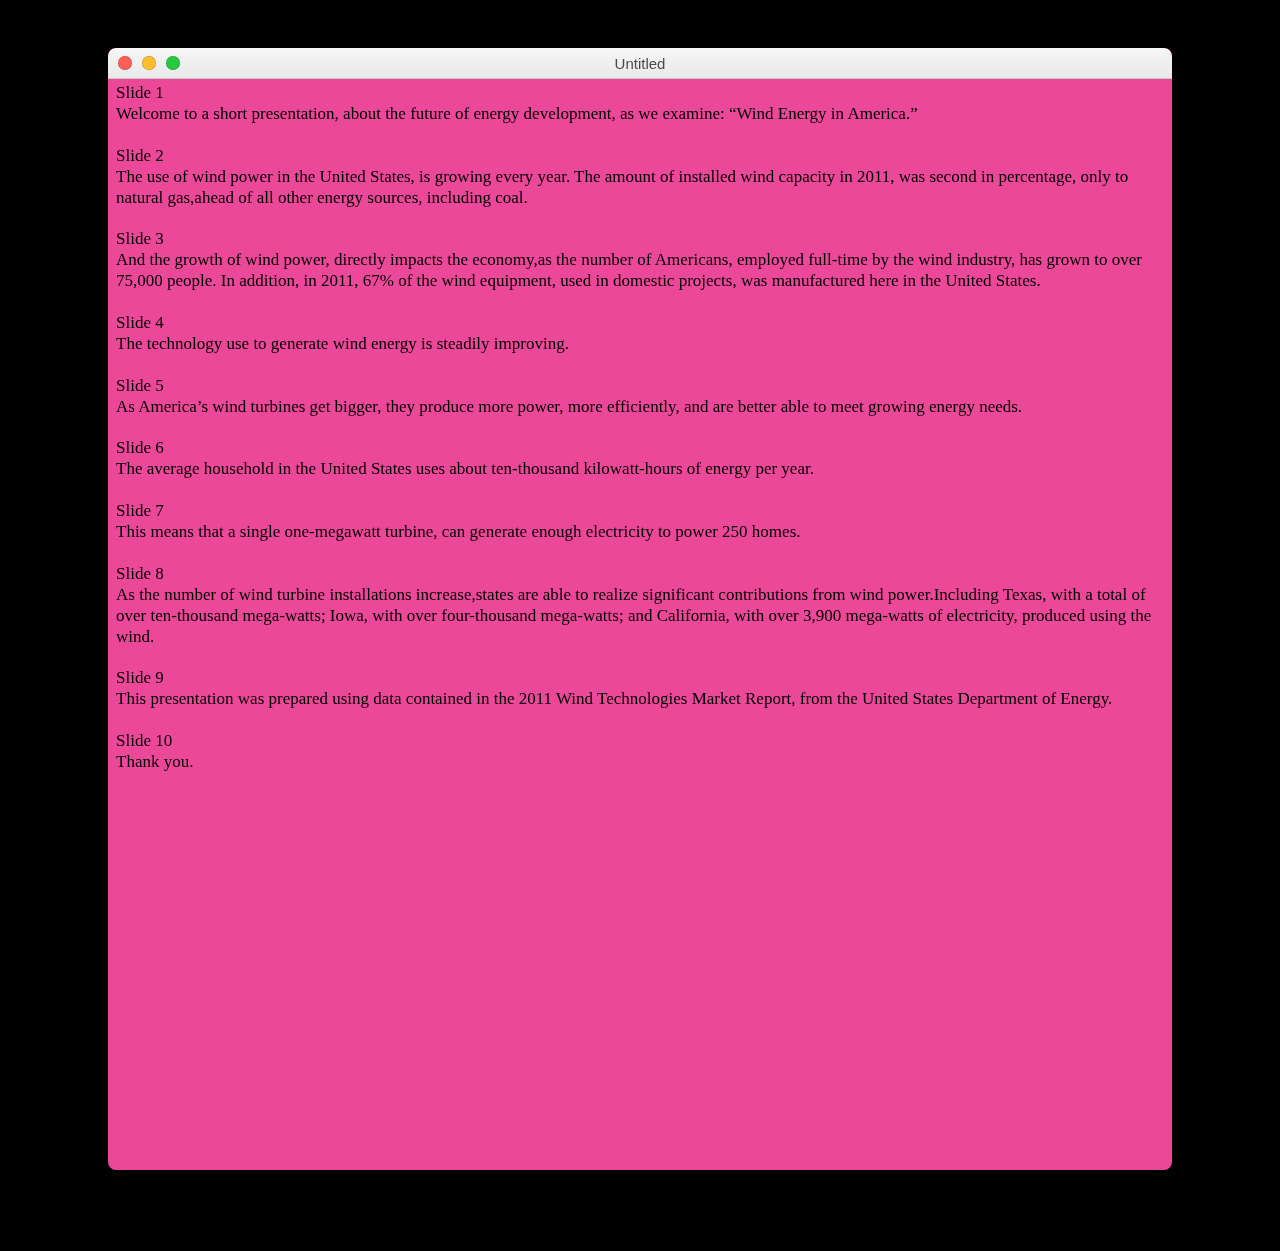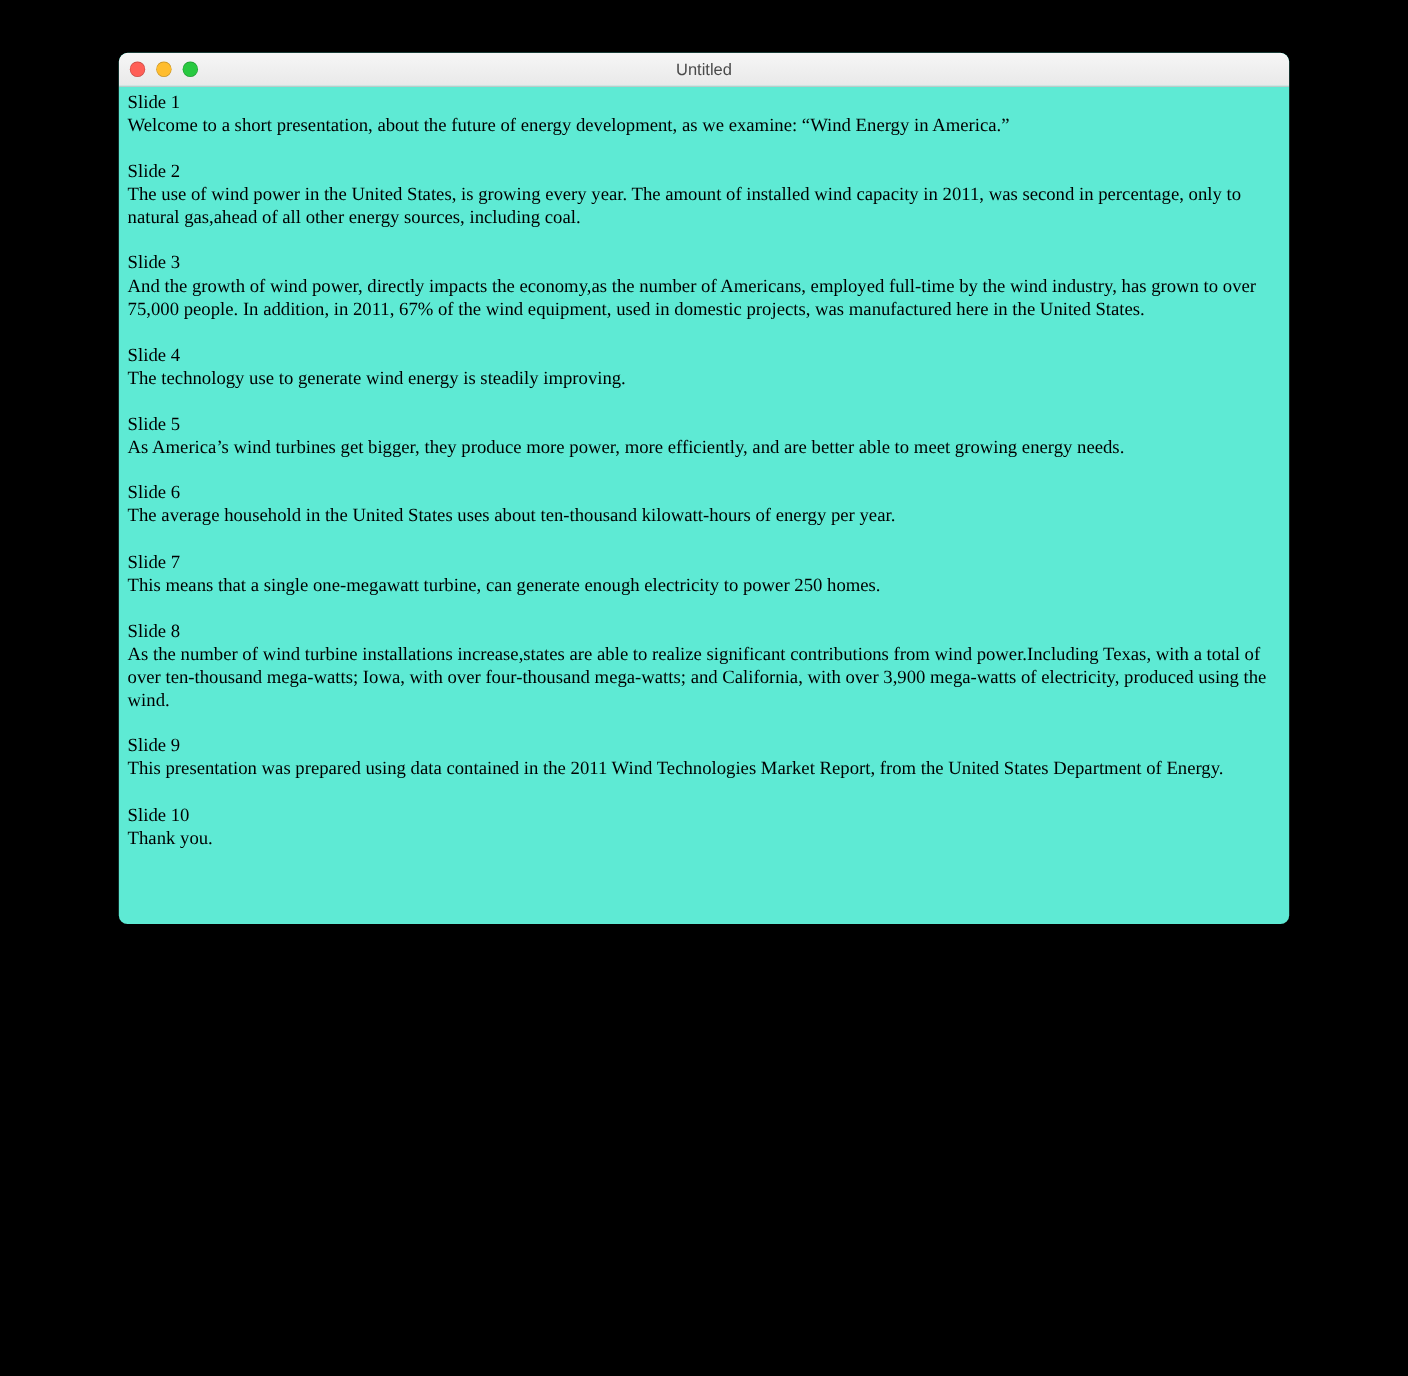--- a/index.html
+++ b/index.html
@@ -8,22 +8,22 @@
     width: 1280px;
     height: 1251px;
     background: #000;
     font-family: -apple-system, "Helvetica Neue", Arial, sans-serif;
   }
   .window {
     position: absolute;
     left: 108px;
     top: 48px;
     width: 1064px;
-    height: 792px;
-    background: #5eead4;
+    height: 1122px;
+    background: #ec4899;
     border-radius: 8px;
     box-shadow: 0 20px 60px rgba(0,0,0,0.5);
     overflow: hidden;
     display: flex;
     flex-direction: column;
   }
   .titlebar {
     height: 30px;
     background: linear-gradient(to bottom, #f6f6f6 0%, #e9e9e9 100%);
     border-bottom: 1px solid #c8c8c8;

